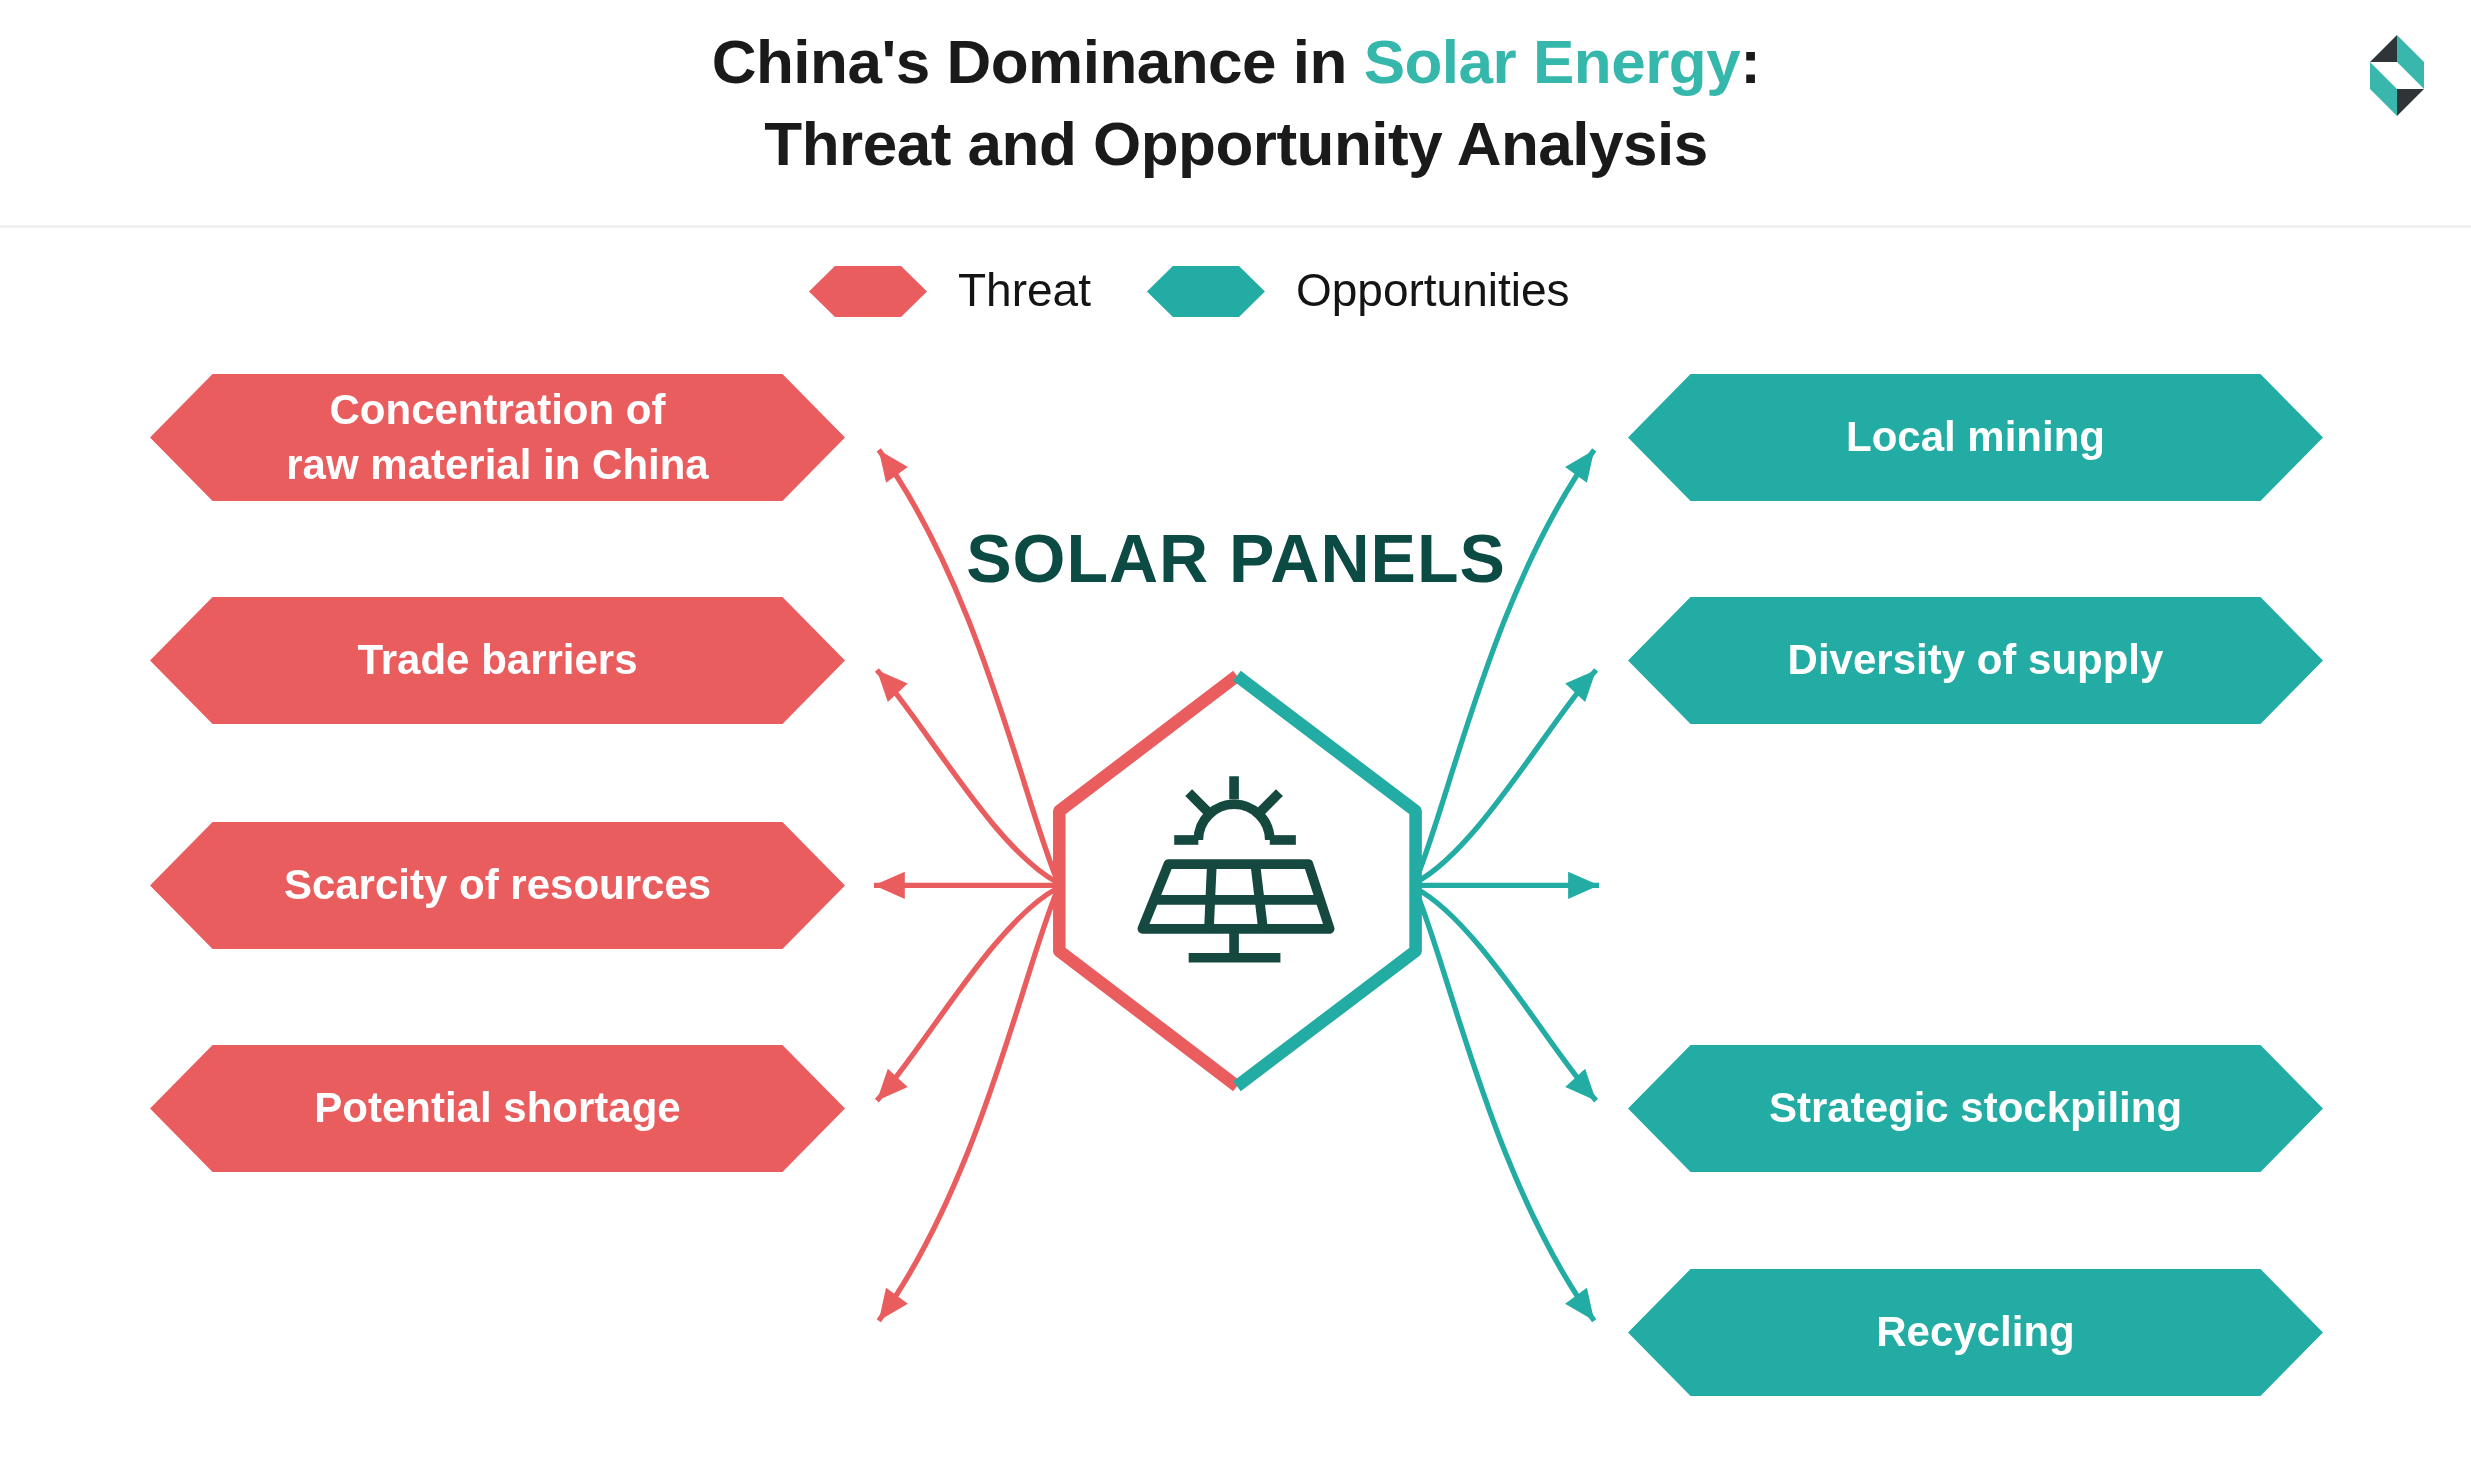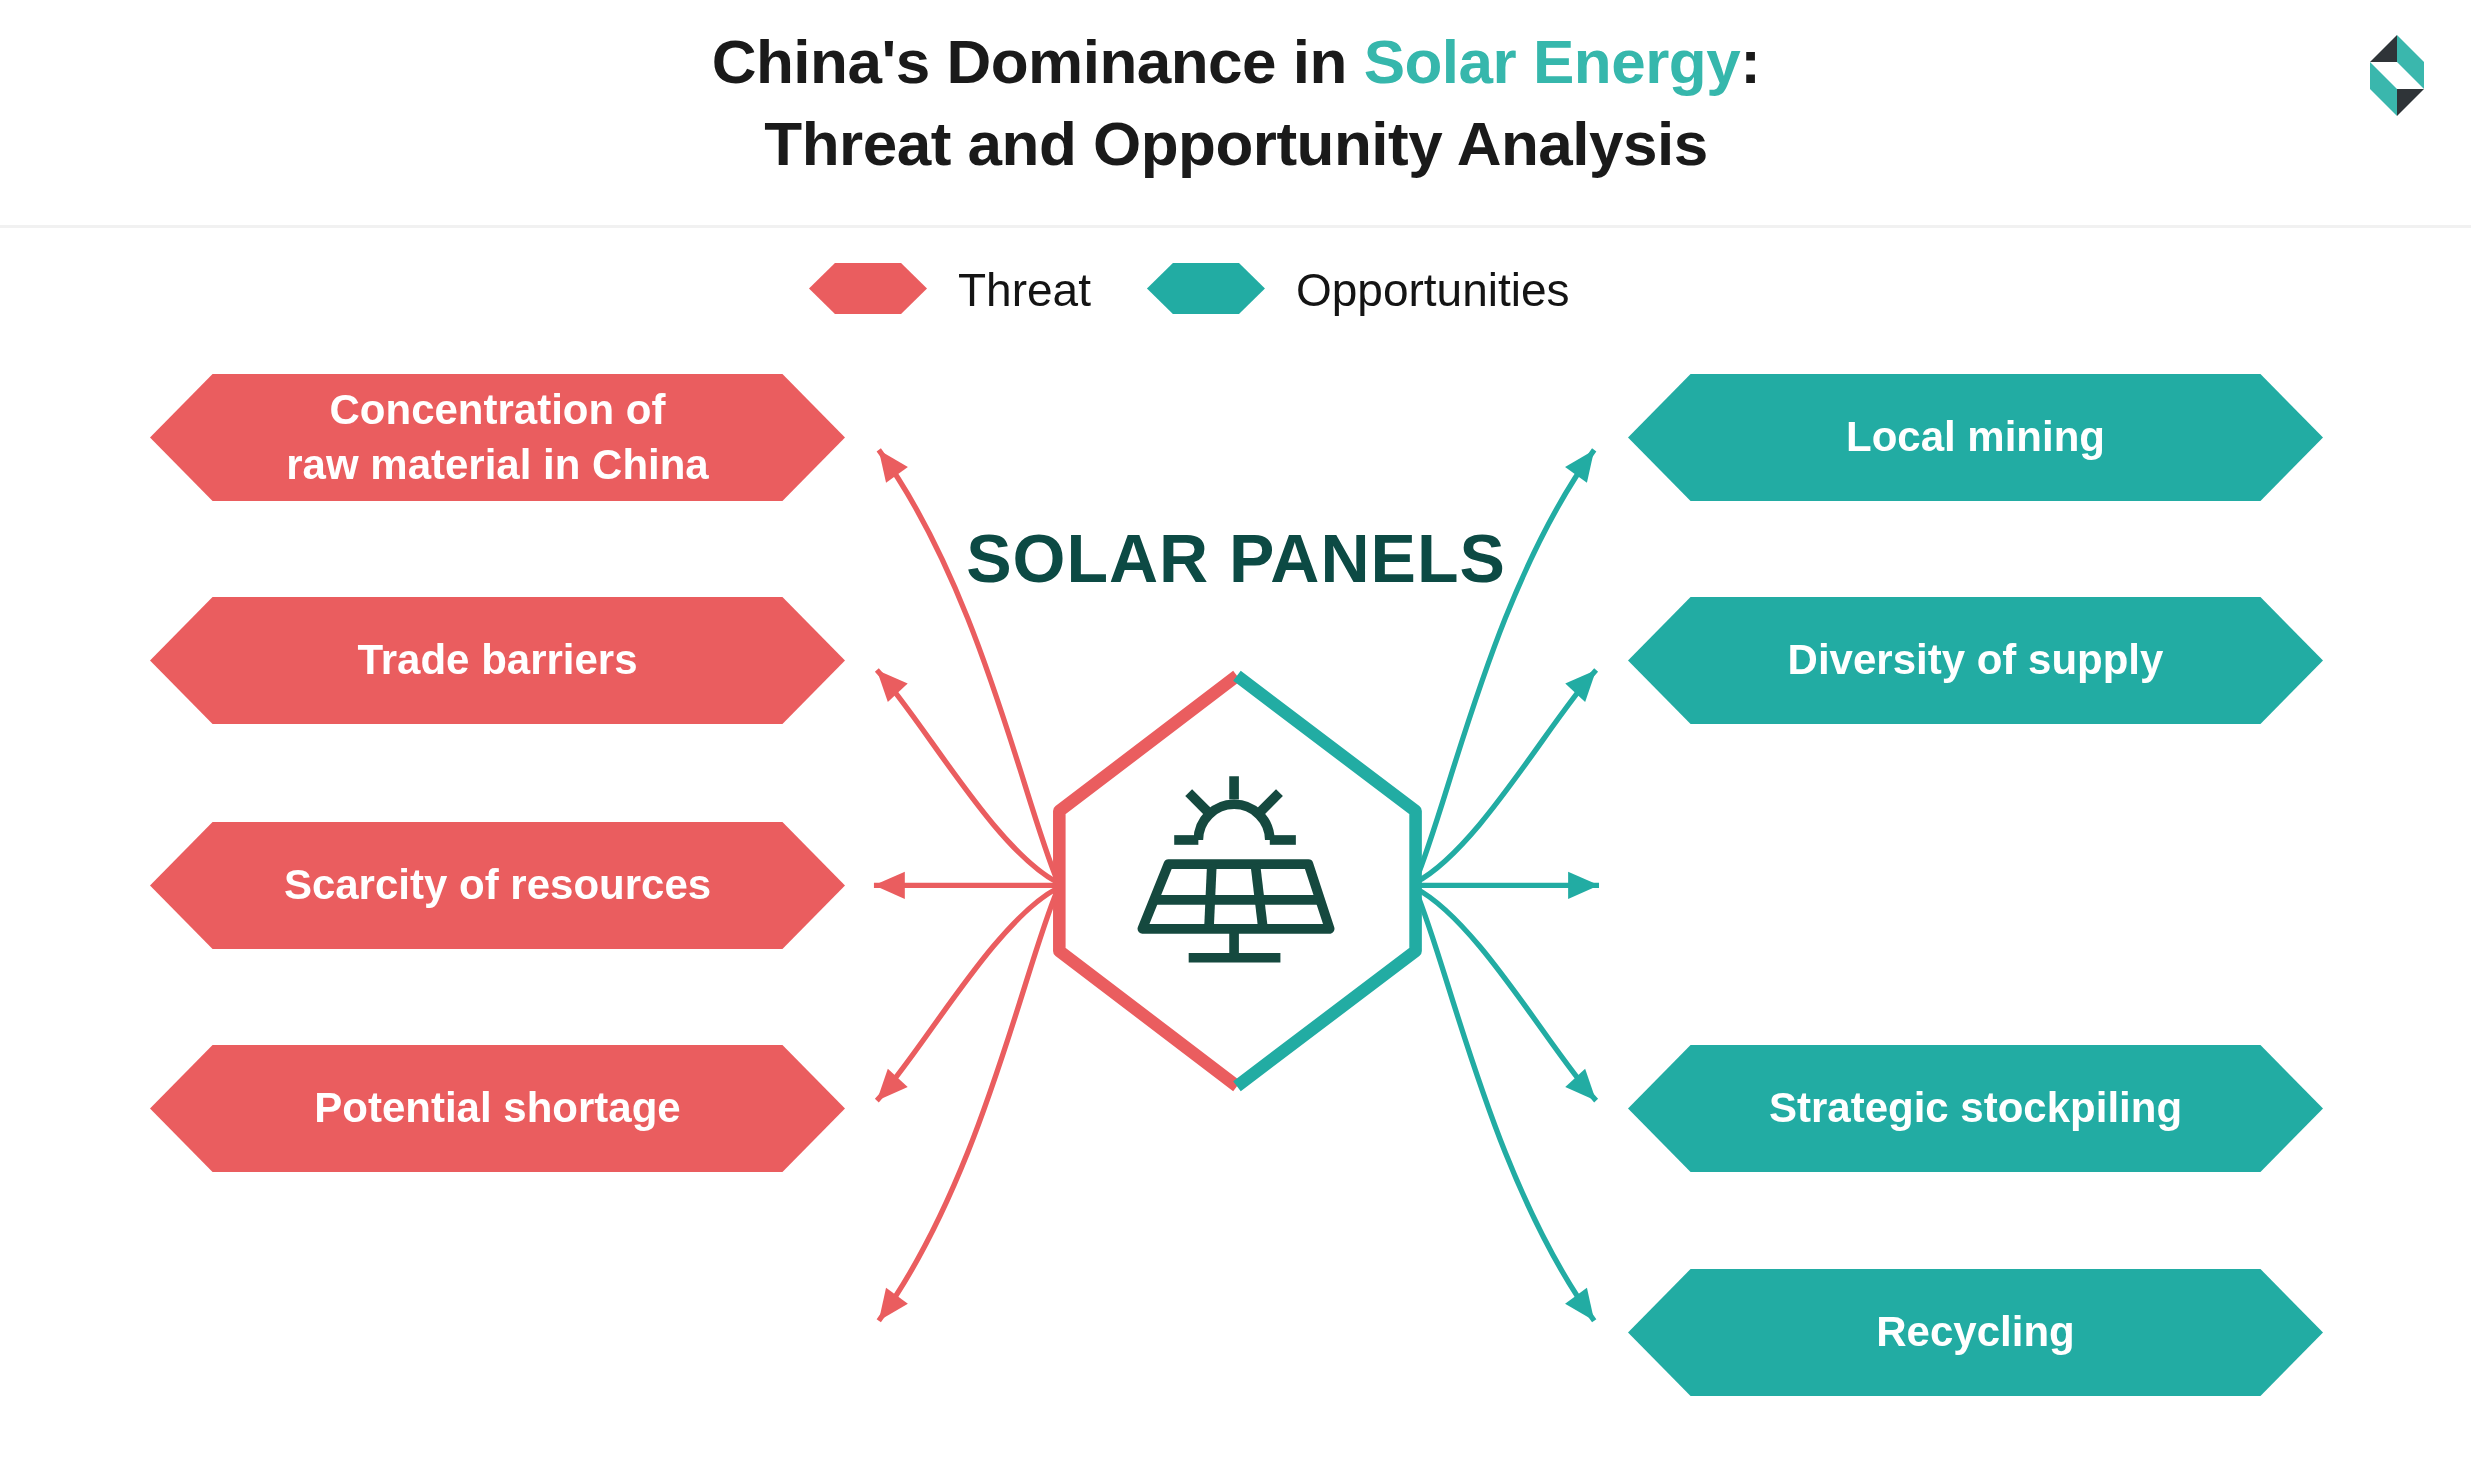--- a/index.html
+++ b/index.html
@@ -9,21 +9,21 @@
 
   
   .title{position:absolute;top:21px;left:0;width:100%;text-align:center;
          font-size:62px;font-weight:700;letter-spacing:-0.5px;line-height:1.32;
          color:var(--title_text,#1a1a1a);}
   .title .hl{color:var(--teal_bright,#36B7AC);}
   .divider{position:absolute;top:225px;left:0;width:100%;height:2.9px;background:#f1f1f1;}
   .logo{position:absolute;top:35px;right:48px;width:54px;height:81px;}
 
   
-  .legend{position:absolute;top:263px;left:809px;display:flex;align-items:flex-start;
+  .legend{position:absolute;top:263px;left:809px;display:flex;align-items:flex-end;
           font-size:46px;font-weight:500;color:#141414;}
   .swatch{width:118px;height:51px;flex:0 0 auto;
           clip-path:polygon(0 50%,22% 0,78% 0,100% 50%,78% 100%,22% 100%);}
   .swatch.threat{background:var(--red,#EA5D5F);}
   .swatch.opp{background:var(--teal,#22ACA3);margin-left:56px;}
   .legend .lab{margin-left:31px;}
 
   
   .center-label{position:absolute;top:519px;left:0;width:100%;text-align:center;
                 font-size:68px;font-weight:800;letter-spacing:1px;

